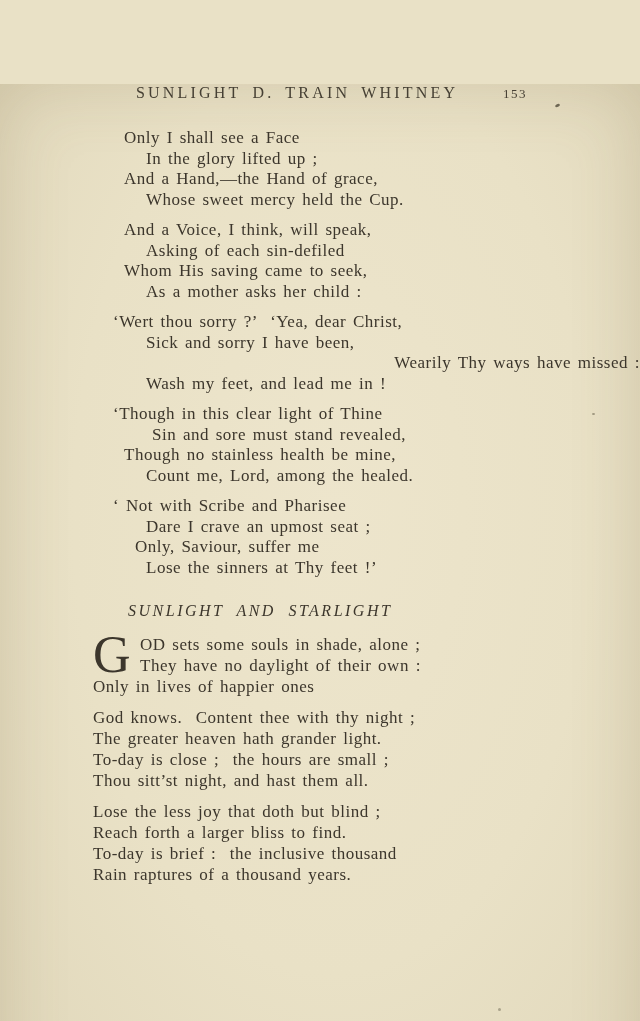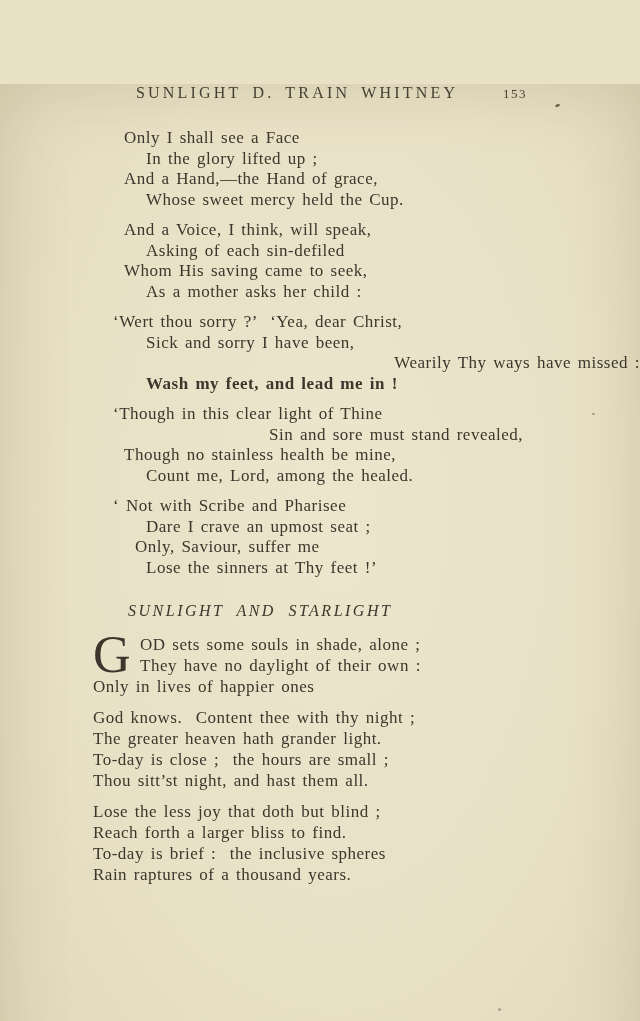--- a/index.html
+++ b/index.html
@@ -110,25 +110,25 @@
       <div class="stanza">
         <div class="line">And a Voice, I think, will speak,</div>
         <div class="line" style="margin-left: 22px;">Asking of each sin-defiled</div>
         <div class="line">Whom His saving came to seek,</div>
         <div class="line" style="margin-left: 22px;">As a mother asks her child :</div>
       </div>
       <div class="stanza">
         <div class="line hang">‘Wert thou sorry ?’  ‘Yea, dear Christ,</div>
         <div class="line" style="margin-left: 22px;">Sick and sorry I have been,</div>
         <div class="line" style="margin-left: 2px; text-align: right;">Wearily Thy ways have missed :</div>
-        <div class="line" style="margin-left: 22px; font-weight: bold;">Wash my feet, and lead me in !</div>
+        <div class="line" style="margin-left: 22px;">Wash my feet, and lead me in !</div>
       </div>
       <div class="stanza">
         <div class="line hang">‘Though in this clear light of Thine</div>
-        <div class="line" style="margin-left: 28px; text-align: center;">Sin and sore must stand revealed,</div>
+        <div class="line" style="margin-left: 28px;">Sin and sore must stand revealed,</div>
         <div class="line">Though no stainless health be mine,</div>
         <div class="line" style="margin-left: 22px;">Count me, Lord, among the healed.</div>
       </div>
       <div class="stanza">
         <div class="line hang">‘ Not with Scribe and Pharisee</div>
         <div class="line" style="margin-left: 22px;">Dare I crave an upmost seat ;</div>
         <div class="line" style="margin-left: 11px;">Only, Saviour, suffer me</div>
         <div class="line" style="margin-left: 22px;">Lose the sinners at Thy feet !’</div>
       </div>
     </div>
@@ -143,21 +143,21 @@
       </div>
       <div class="stanza">
         <div class="line">God knows.  Content thee with thy night ;</div>
         <div class="line">The greater heaven hath grander light.</div>
         <div class="line">To-day is close ;  the hours are small ;</div>
         <div class="line">Thou sitt’st night, and hast them all.</div>
       </div>
       <div class="stanza">
         <div class="line">Lose the less joy that doth but blind ;</div>
         <div class="line">Reach forth a larger bliss to find.</div>
-        <div class="line">To-day is brief :  the inclusive spheres</div>
+        <div class="line">To-day is brief :  the inclusive thousand</div>
         <div class="line">Rain raptures of a thousand years.</div>
       </div>
     </div>
 
   <div class="speck speck-1"></div>
   <div class="speck speck-2"></div>
   <div class="speck speck-3"></div>
 
 </div>
 

